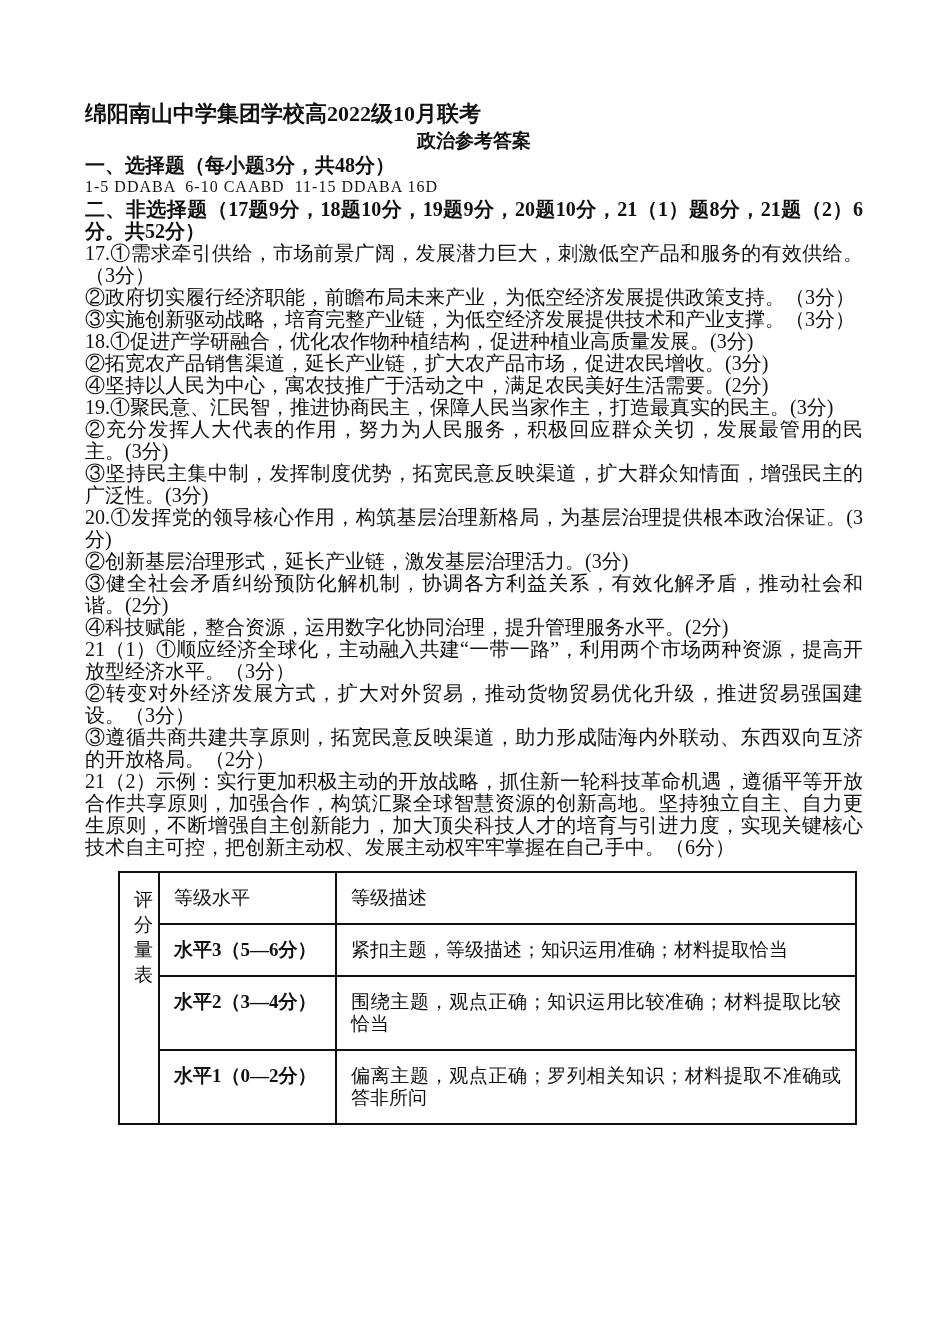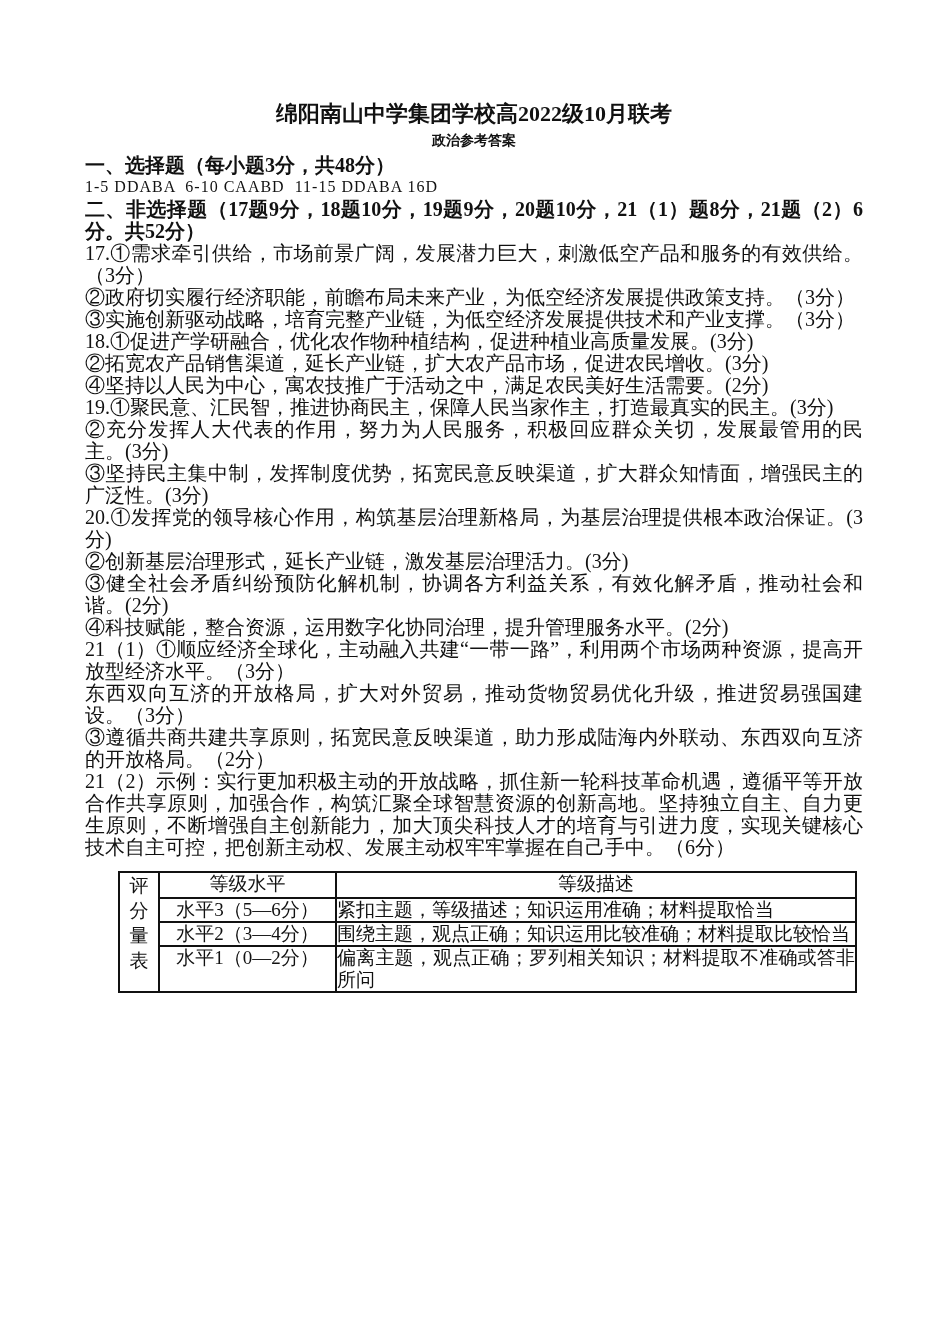--- a/index.html
+++ b/index.html
@@ -13,62 +13,62 @@
   }
   .doc{
     position:absolute;
     left:85px;top:100px;width:778px;
     font-size:20px;line-height:22px;
     text-align:justify;
   }
   .doc p{margin:0;padding:0;}
   .title{
     font-size:22px;font-weight:bold;
-    text-align:center;line-height:27px;
+    line-height:27px;
   }
   .subtitle{
-    font-size:14px;font-weight:bold;
+    font-size:19px;font-weight:bold;
     text-align:center;line-height:27px;
   }
   .heading{font-weight:bold;}
   .answer-key{
     white-space:pre-wrap;
     letter-spacing:1px;
     font-size:16px;
   }
   table.rubric{
     border-collapse:collapse;
     table-layout:fixed;
     width:737px;
     margin:13px 0 0 33px;
     font-size:19px;line-height:22px;
   }
   table.rubric td{
     border:2px solid #111111;
     vertical-align:top;
     box-sizing:border-box;
-    padding:0;
+    padding:14px;
   }
   td.side-cell{vertical-align:middle;}
   .vert-label{
     width:1em;
     margin:0 auto;
     word-break:break-all;
     line-height:25px;
     text-align:center;
   }
   td.level-header,td.desc-header{
-    text-align:center;
+    text-align:left;
     vertical-align:middle;
     height:26px;
     font-weight:normal;
   }
   td.level-cell{
-    text-align:center;
     padding:2px 30px;
+    font-weight:bold;
   }
   td.desc-cell{
     text-align:justify;
     padding:2px 4px 2px 8px;
   }
 </style>
 </head>
 <body>
 
 <div class="page">
@@ -88,21 +88,21 @@
     <p>②拓宽农产品销售渠道，延长产业链，扩大农产品市场，促进农民增收。(3分)</p>
     <p>④坚持以人民为中心，寓农技推广于活动之中，满足农民美好生活需要。(2分)</p>
     <p>19.①聚民意、汇民智，推进协商民主，保障人民当家作主，打造最真实的民主。(3分)</p>
     <p>②充分发挥人大代表的作用，努力为人民服务，积极回应群众关切，发展最管用的民主。(3分)</p>
     <p>③坚持民主集中制，发挥制度优势，拓宽民意反映渠道，扩大群众知情面，增强民主的广泛性。(3分)</p>
     <p>20.①发挥党的领导核心作用，构筑基层治理新格局，为基层治理提供根本政治保证。(3分)</p>
     <p>②创新基层治理形式，延长产业链，激发基层治理活力。(3分)</p>
     <p>③健全社会矛盾纠纷预防化解机制，协调各方利益关系，有效化解矛盾，推动社会和谐。(2分)</p>
     <p>④科技赋能，整合资源，运用数字化协同治理，提升管理服务水平。(2分)</p>
     <p>21（1）①顺应经济全球化，主动融入共建“一带一路”，利用两个市场两种资源，提高开放型经济水平。（3分）</p>
-    <p>东西双向互济的开放格局，扩大对外贸易，推动货物贸易优化升级，推进贸易强国建设。（3分）</p>
+    <p>②转变对外经济发展方式，扩大对外贸易，推动货物贸易优化升级，推进贸易强国建设。（3分）</p>
     <p>③遵循共商共建共享原则，拓宽民意反映渠道，助力形成陆海内外联动、东西双向互济的开放格局。（2分）</p>
     <p>21（2）示例：实行更加积极主动的开放战略，抓住新一轮科技革命机遇，遵循平等开放合作共享原则，加强合作，构筑汇聚全球智慧资源的创新高地。坚持独立自主、自力更生原则，不断增强自主创新能力，加大顶尖科技人才的培育与引进力度，实现关键核心技术自主可控，把创新主动权、发展主动权牢牢掌握在自己手中。（6分）</p>
 
     <table class="rubric">
       <colgroup>
         <col style="width:40px">
         <col style="width:177px">
         <col style="width:520px">
       </colgroup>
       <tbody>

